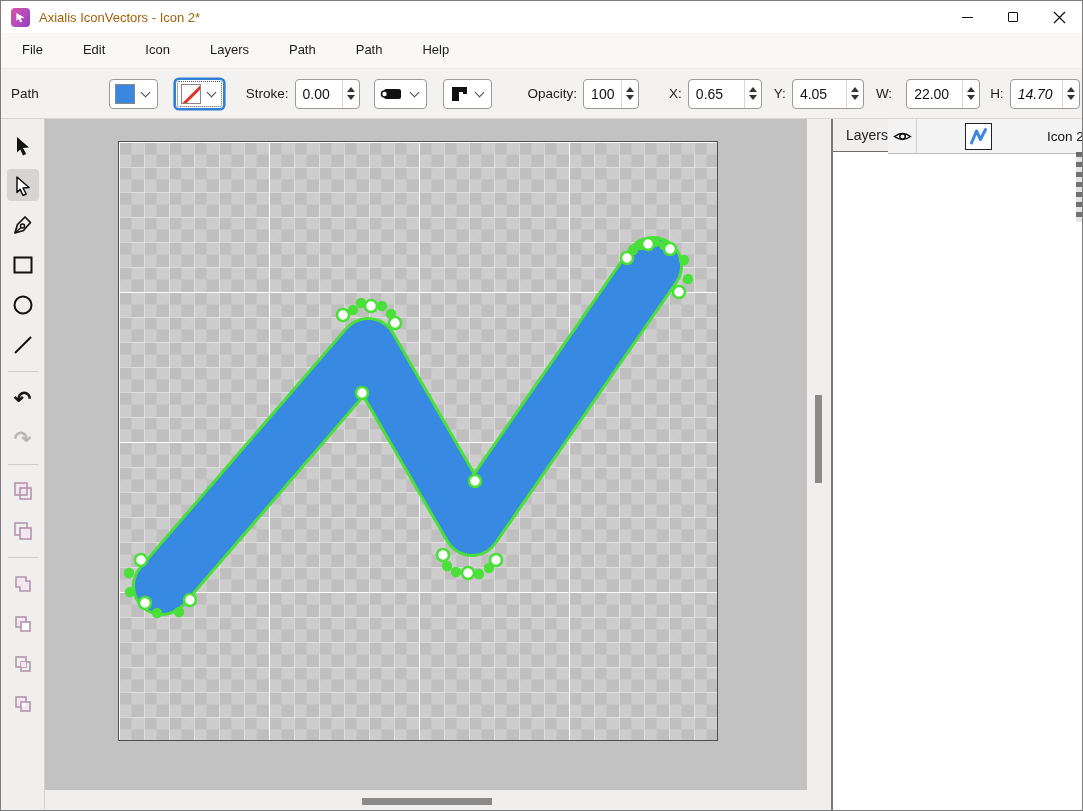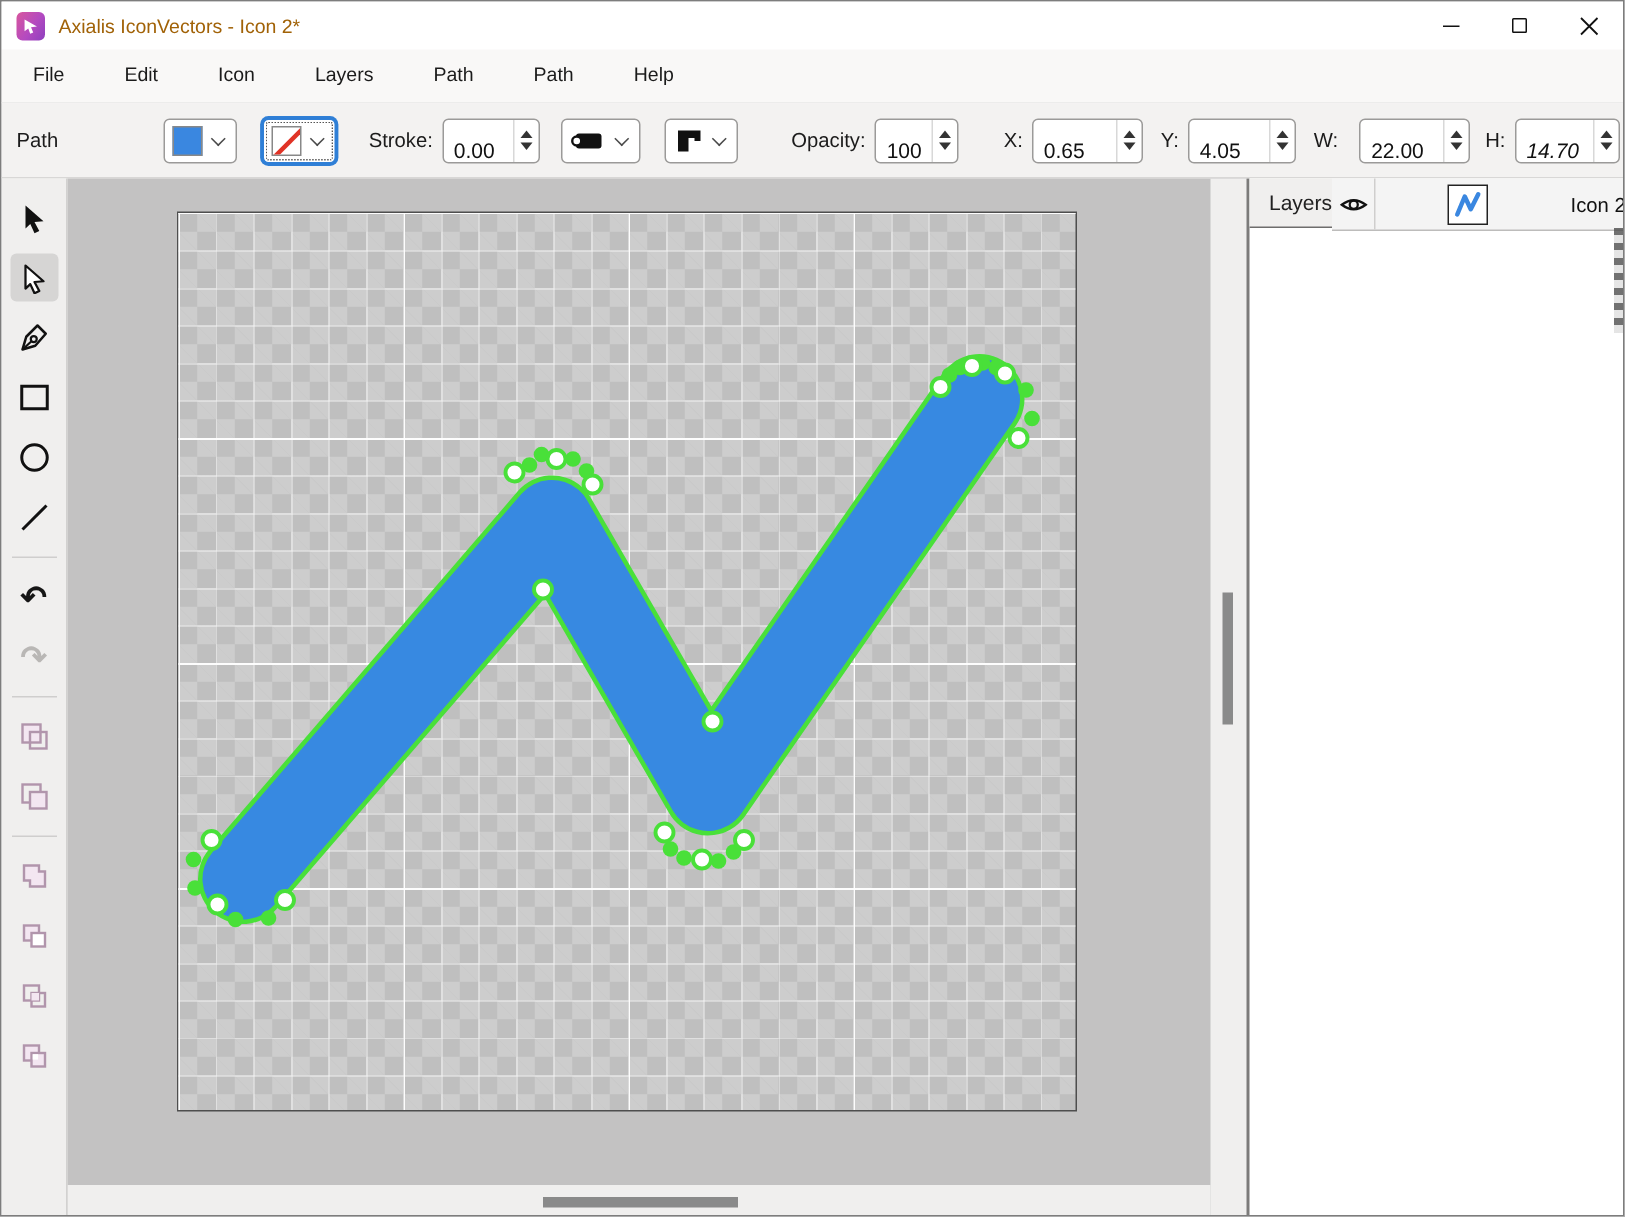--- a/index.html
+++ b/index.html
@@ -32,21 +32,21 @@
   .combo { height:30px; background:#fff; border:1px solid #9b9a99; border-radius:4px;
     display:flex; align-items:center; padding:0 4px 0 5px; flex:none; }
   .combo.focused { border:1px solid #2f7fd6; box-shadow:0 0 0 1.6px #2f7fd6; outline:1px dotted #555; outline-offset:-3px; }
   .swatch { width:20px; height:20px; border:1px solid #888; }
   .swatch-none { width:20px; height:20px; border:1px solid #888; background:#fff; position:relative; overflow:hidden; }
   .swatch-none::after { content:""; position:absolute; left:-4px; top:9px; width:28px; height:2.5px;
     background:#e03326; transform:rotate(-45deg); }
   .chev { width:7px; height:7px; border-right:1.6px solid #4a4a4a; border-bottom:1.6px solid #4a4a4a;
     transform:rotate(45deg); margin:-3px 4px 0 7px; flex:none; }
   .spin { height:30px; background:#fff; border:1px solid #9b9a99; border-radius:4px;
-    display:flex; align-items:flex-end; flex:none; overflow:hidden; }
+    display:flex; align-items:center; flex:none; overflow:hidden; }
   .spin-val { padding:0 4px 0 7px; font-size:14px; color:#111; flex:1; }
   .spin-arrows { width:17px; height:100%; border-left:1px solid #d8d8d8; display:flex; flex-direction:column;
     align-items:center; justify-content:center; gap:3px; flex:none; }
   .arr-up { width:0; height:0; border-left:4px solid transparent; border-right:4px solid transparent;
     border-bottom:5px solid #333; }
   .arr-dn { width:0; height:0; border-left:4px solid transparent; border-right:4px solid transparent;
     border-top:5px solid #333; }
   
   .main { flex:1; display:flex; min-height:0; }
   .toolstrip { width:44px; background:#f0efee; border-right:1px solid #d2d1d0; flex:none;

